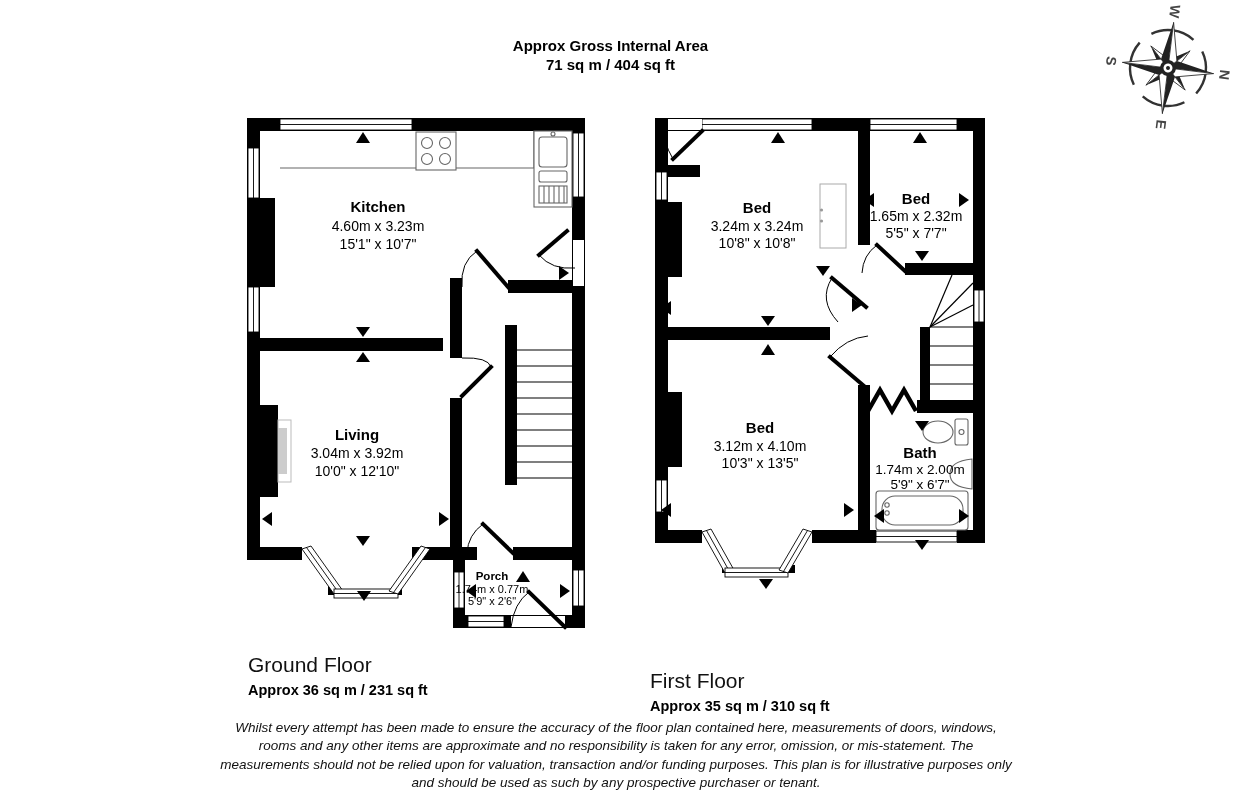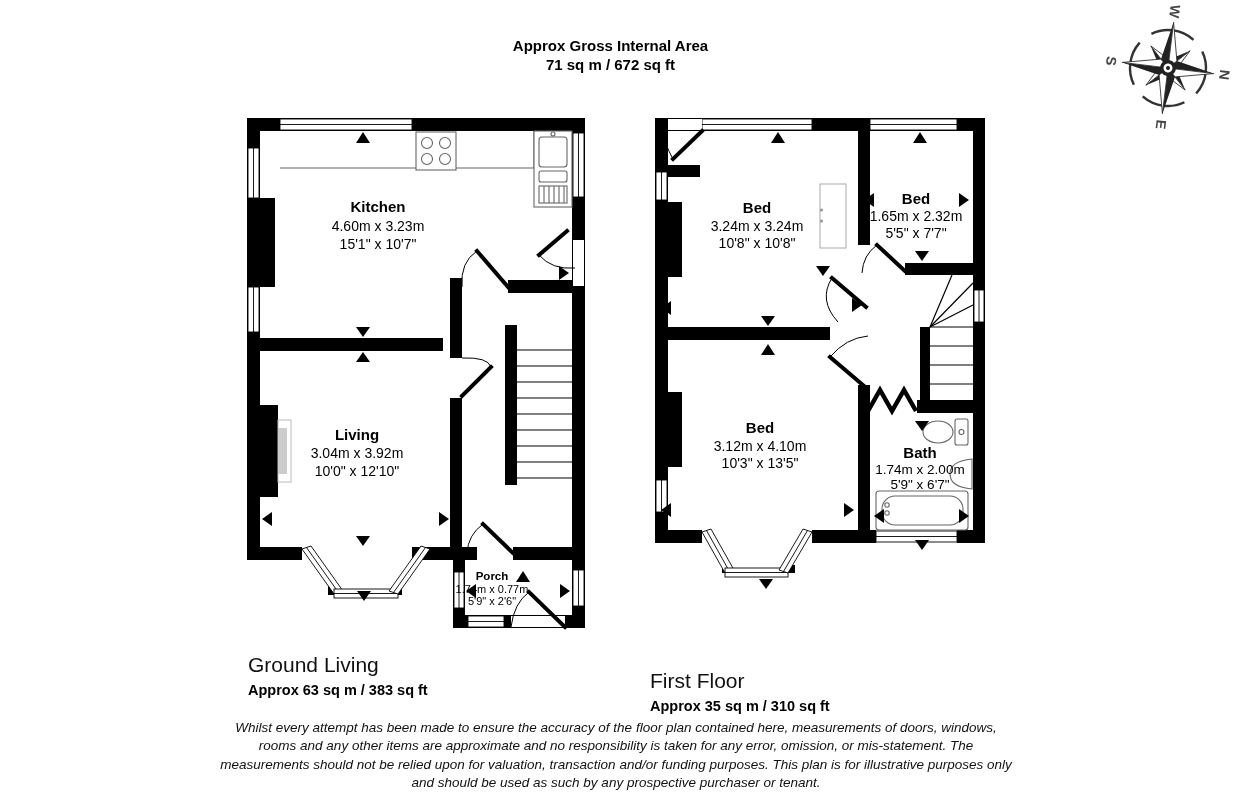--- a/index.html
+++ b/index.html
@@ -32,21 +32,21 @@
   .zigzag{fill:none;stroke:#000;stroke-width:4.5;}
   .compass-letter{font:bold 14px "Liberation Sans",sans-serif;fill:#444;}
 </style>
 </head>
 <body>
 
 <div class="canvas">
 
   <div class="title">
     <div>Approx Gross Internal Area</div>
-    <div>71 sq m / 672 sq ft</div>
+    <div>71 sq m / 404 sq ft</div>
   </div>
 
   <svg style="left:1103px;top:3px;" width="130" height="130" viewBox="0 0 130 130">
     <g transform="translate(65,65) rotate(97)">
       <circle r="38" fill="none" stroke="#333" stroke-width="2.4" stroke-dasharray="45 14.7" stroke-dashoffset="22"></circle>
 
       <g>
         <g transform="rotate(45)">
             <polygon points="0,-28 -6,-6 0,0" fill="#222"></polygon>
             <polygon points="0,-28 6,-6 0,0" fill="#fff" stroke="#222" stroke-width="0.8"></polygon>
@@ -378,22 +378,22 @@
       <text class="rdim" x="760" y="468" text-anchor="middle">10'3" x 13'5"</text>
     </g>
     <g>
       <text class="rname" x="920" y="458" text-anchor="middle">Bath</text>
       <text class="rdim-s" x="920" y="474" text-anchor="middle">1.74m x 2.00m</text>
       <text class="rdim-s" x="920" y="489" text-anchor="middle">5'9" x 6'7"</text>
     </g>
   </svg>
 
   <div class="floor-label" style="left:248px;top:653px;">
-    <div class="floor-name">Ground Living</div>
-    <div class="floor-area">Approx 63 sq m / 383 sq ft</div>
+    <div class="floor-name">Ground Floor</div>
+    <div class="floor-area">Approx 36 sq m / 231 sq ft</div>
   </div>
   <div class="floor-label" style="left:650px;top:650px;margin-top:19px;">
     <div class="floor-name">First Floor</div>
     <div class="floor-area">Approx 35 sq m / 310 sq ft</div>
   </div>
 
   <div class="disclaimer">Whilst every attempt has been made to ensure the accuracy of the floor plan contained here, measurements of doors, windows, rooms and any other items are approximate and no responsibility is taken for any error, omission, or mis-statement. The measurements should not be relied upon for valuation, transaction and/or funding purposes. This plan is for illustrative purposes only and should be used as such by any prospective purchaser or tenant.</div>
 
 </div>
 

